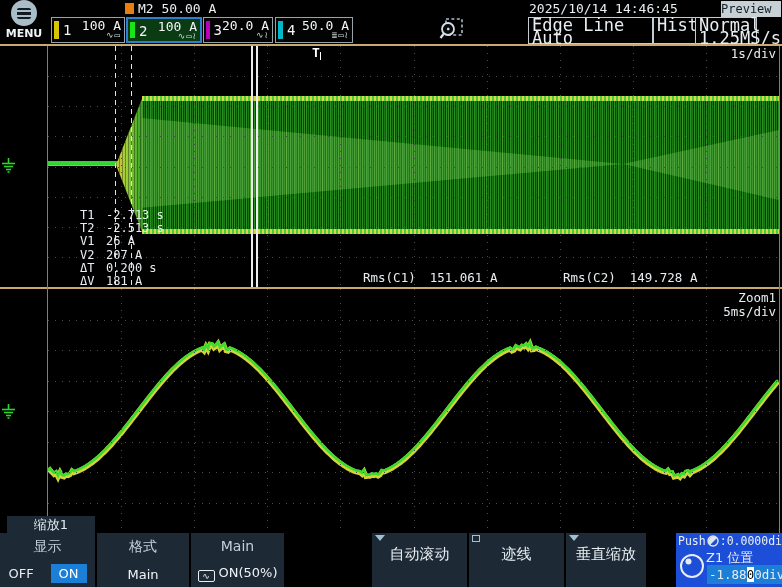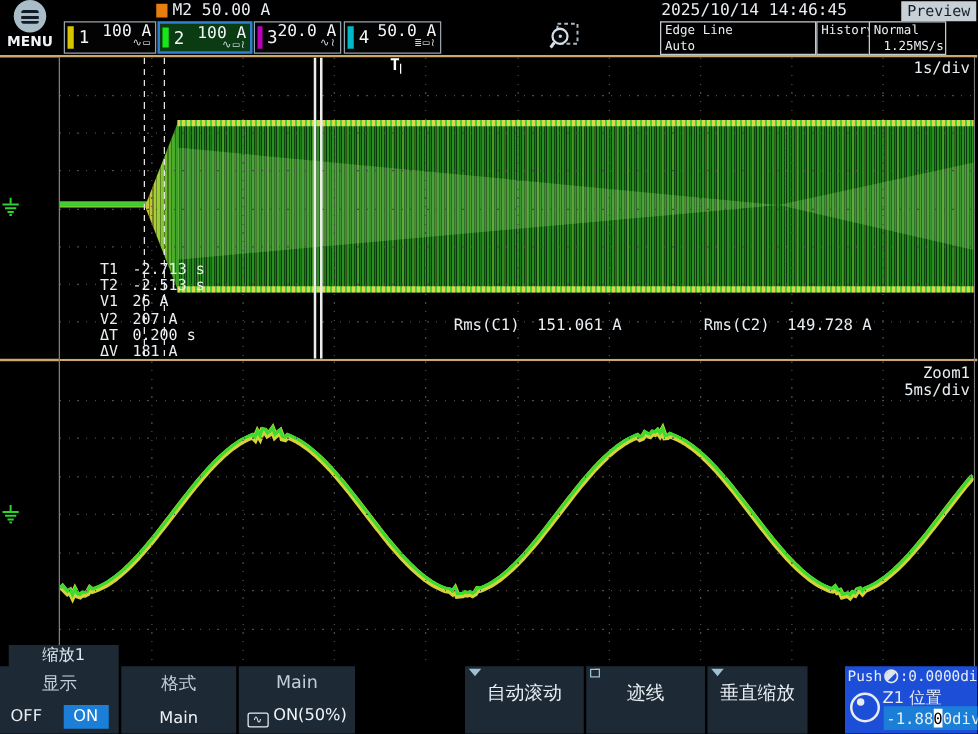--- a/index.html
+++ b/index.html
@@ -24,22 +24,22 @@
   .ch-right { flex:1; display:flex; flex-direction:column; align-items:flex-end; justify-content:space-between; }
   .ch-range { font-size:13px; line-height:11px; color:#f2f6f8; white-space:nowrap; }
   .ch-icons { font-size:9px; line-height:9px; color:#cdd6dc; letter-spacing:1px; white-space:nowrap;}
 
   .m2-label { left:125px; top:1px; height:15px; display:flex; align-items:center; gap:4px; font-size:13px; }
   .m2-sq { width:9px; height:11px; background:#e87d10; display:inline-block; }
 
   .zoom-search { left:438px; top:16px; }
   .datetime { left:529px; top:1px; font-size:13px; white-space:nowrap; }
   .preview-badge { left:721px; top:1px; width:60px; height:16px; background:#c7d0d5; color:#101e28;
-                   font-size:12px; text-align:center; line-height:16px; }
-  .info-box { top:17px; height:27px; border:1px solid #c3ccd3; background:#000; font-size:10px; line-height:12px; padding:1px 3px; }
+                   font-size:12px; line-height:16px; }
+  .info-box { top:17px; height:27px; border:1px solid #c3ccd3; background:#000; font-size:17px; line-height:12px; padding:1px 3px; }
   .info-box .row2 { margin-top:1px; }
   .tr-box { left:528px; width:125px; }
   .hist-box { left:653px; width:66px; }
   .hist-box .row2, .acq-box .row2 { text-align:right; }
   .acq-box { left:695px; width:62px; padding-right:1px; }
 
   
   .tanline { left:0; width:782px; height:2px; background:#c9a96e; }
   .vborder { width:1px; top:46px; height:487px; background:#7f7f7f; }
   .plot { left:48px; width:731px; overflow:hidden; background:#000; }
@@ -70,21 +70,21 @@
   .bowtie.rgt { clip-path:polygon(75.5% 49.3%,100% 24.6%,100% 75.4%); }
   .cursor-dash { top:0; width:1px; height:241px; z-index:4;
       background:repeating-linear-gradient(to bottom,#e3e3e3 0 5px,transparent 5px 9px); }
   .cursor-double { top:0; height:241px; width:7px; z-index:4;
       border-left:2px solid #ededed; border-right:2px solid #ededed; }
   .trig-mark { top:0px; z-index:5; color:#fff; font-size:13px; font-weight:bold; line-height:13px; }
   .trig-mark .tick { display:inline-block; width:1px; height:8px; background:#fff; vertical-align:-3px; }
 
   .readout { left:80px; top:209px; font-size:12px; line-height:13.2px; z-index:6; white-space:pre; }
   .readout .lbl { display:inline-block; width:26px; }
-  .meas { top:252px; font-size:12.5px; z-index:6; white-space:nowrap; }
+  .meas { top:270px; font-size:12.5px; z-index:6; white-space:nowrap; }
   .meas .val { margin-left:14px; }
   .scale-label { right:6px; text-align:right; font-size:12.5px; line-height:14px; z-index:6; white-space:nowrap; }
 
   .gnd { left:1px; z-index:3; }
 
   
   .ftab { left:7px; top:516px; width:88px; height:18px; background:#1d2a36; color:#e2eaf0;
           font-size:13px; text-align:center; line-height:17px;
           font-family:"DejaVu Sans","Liberation Sans",sans-serif; }
   .fbtn { top:533px; height:54px; background:#1d2a36; z-index:2;

